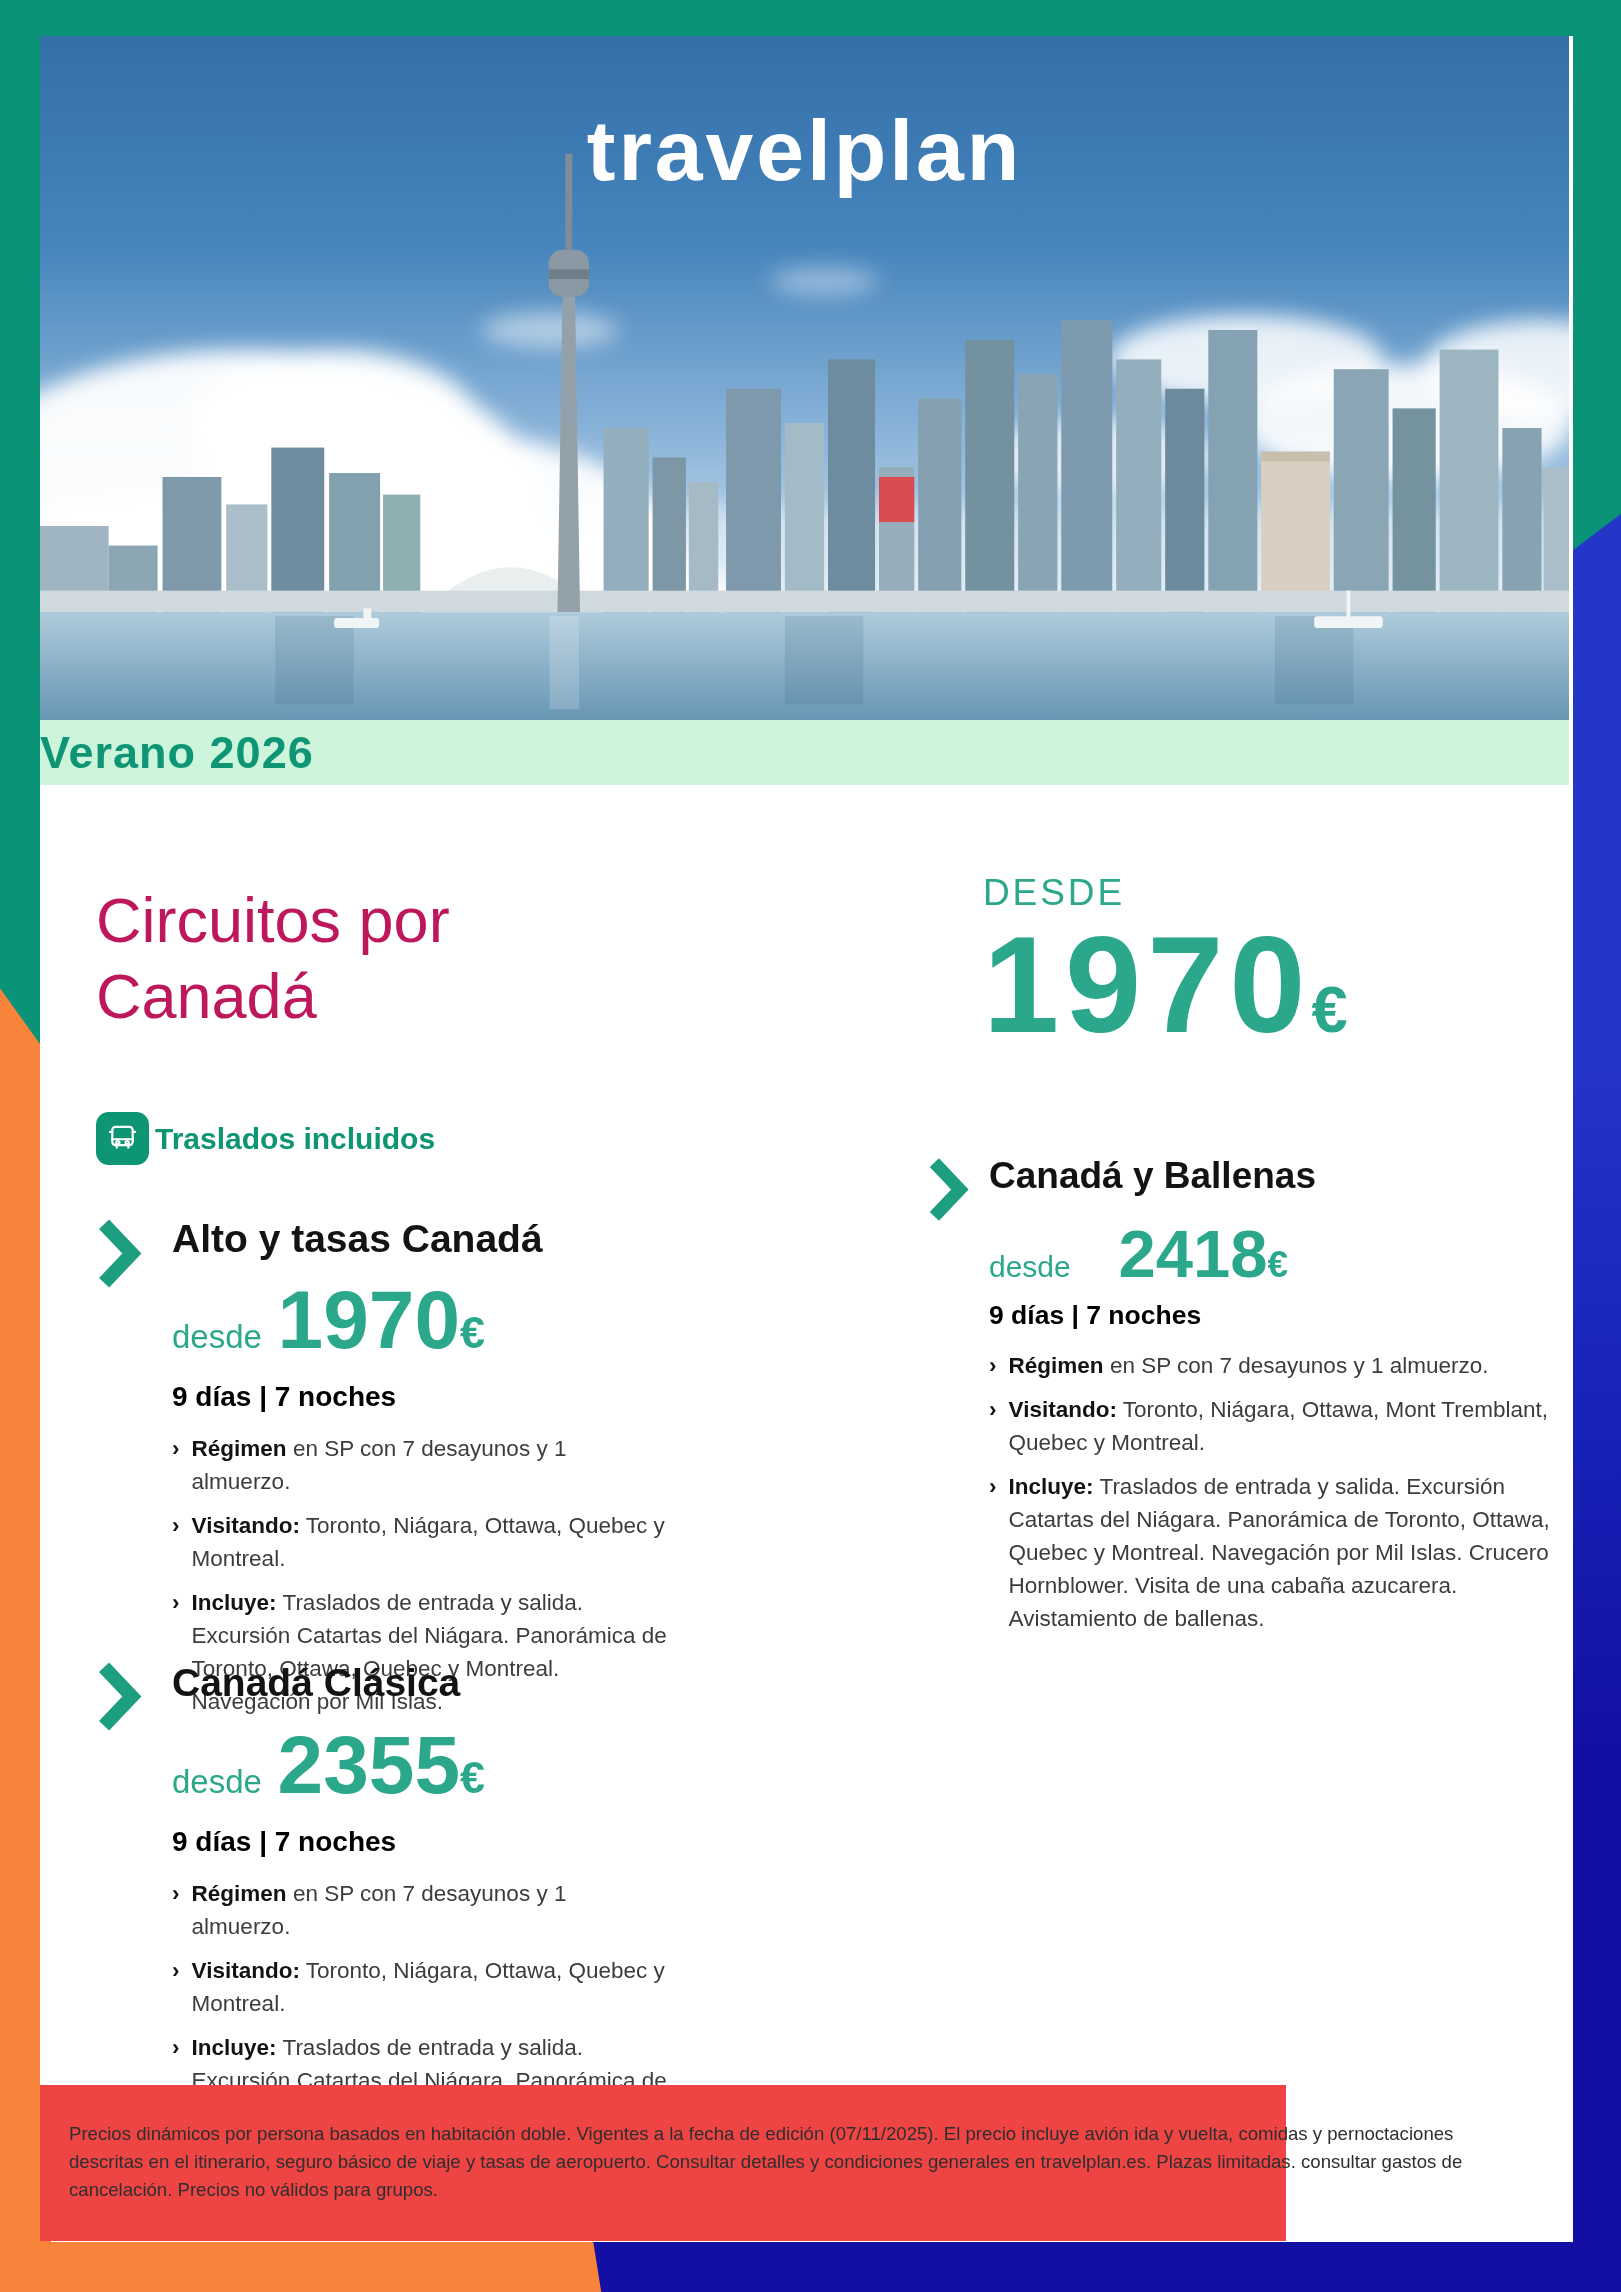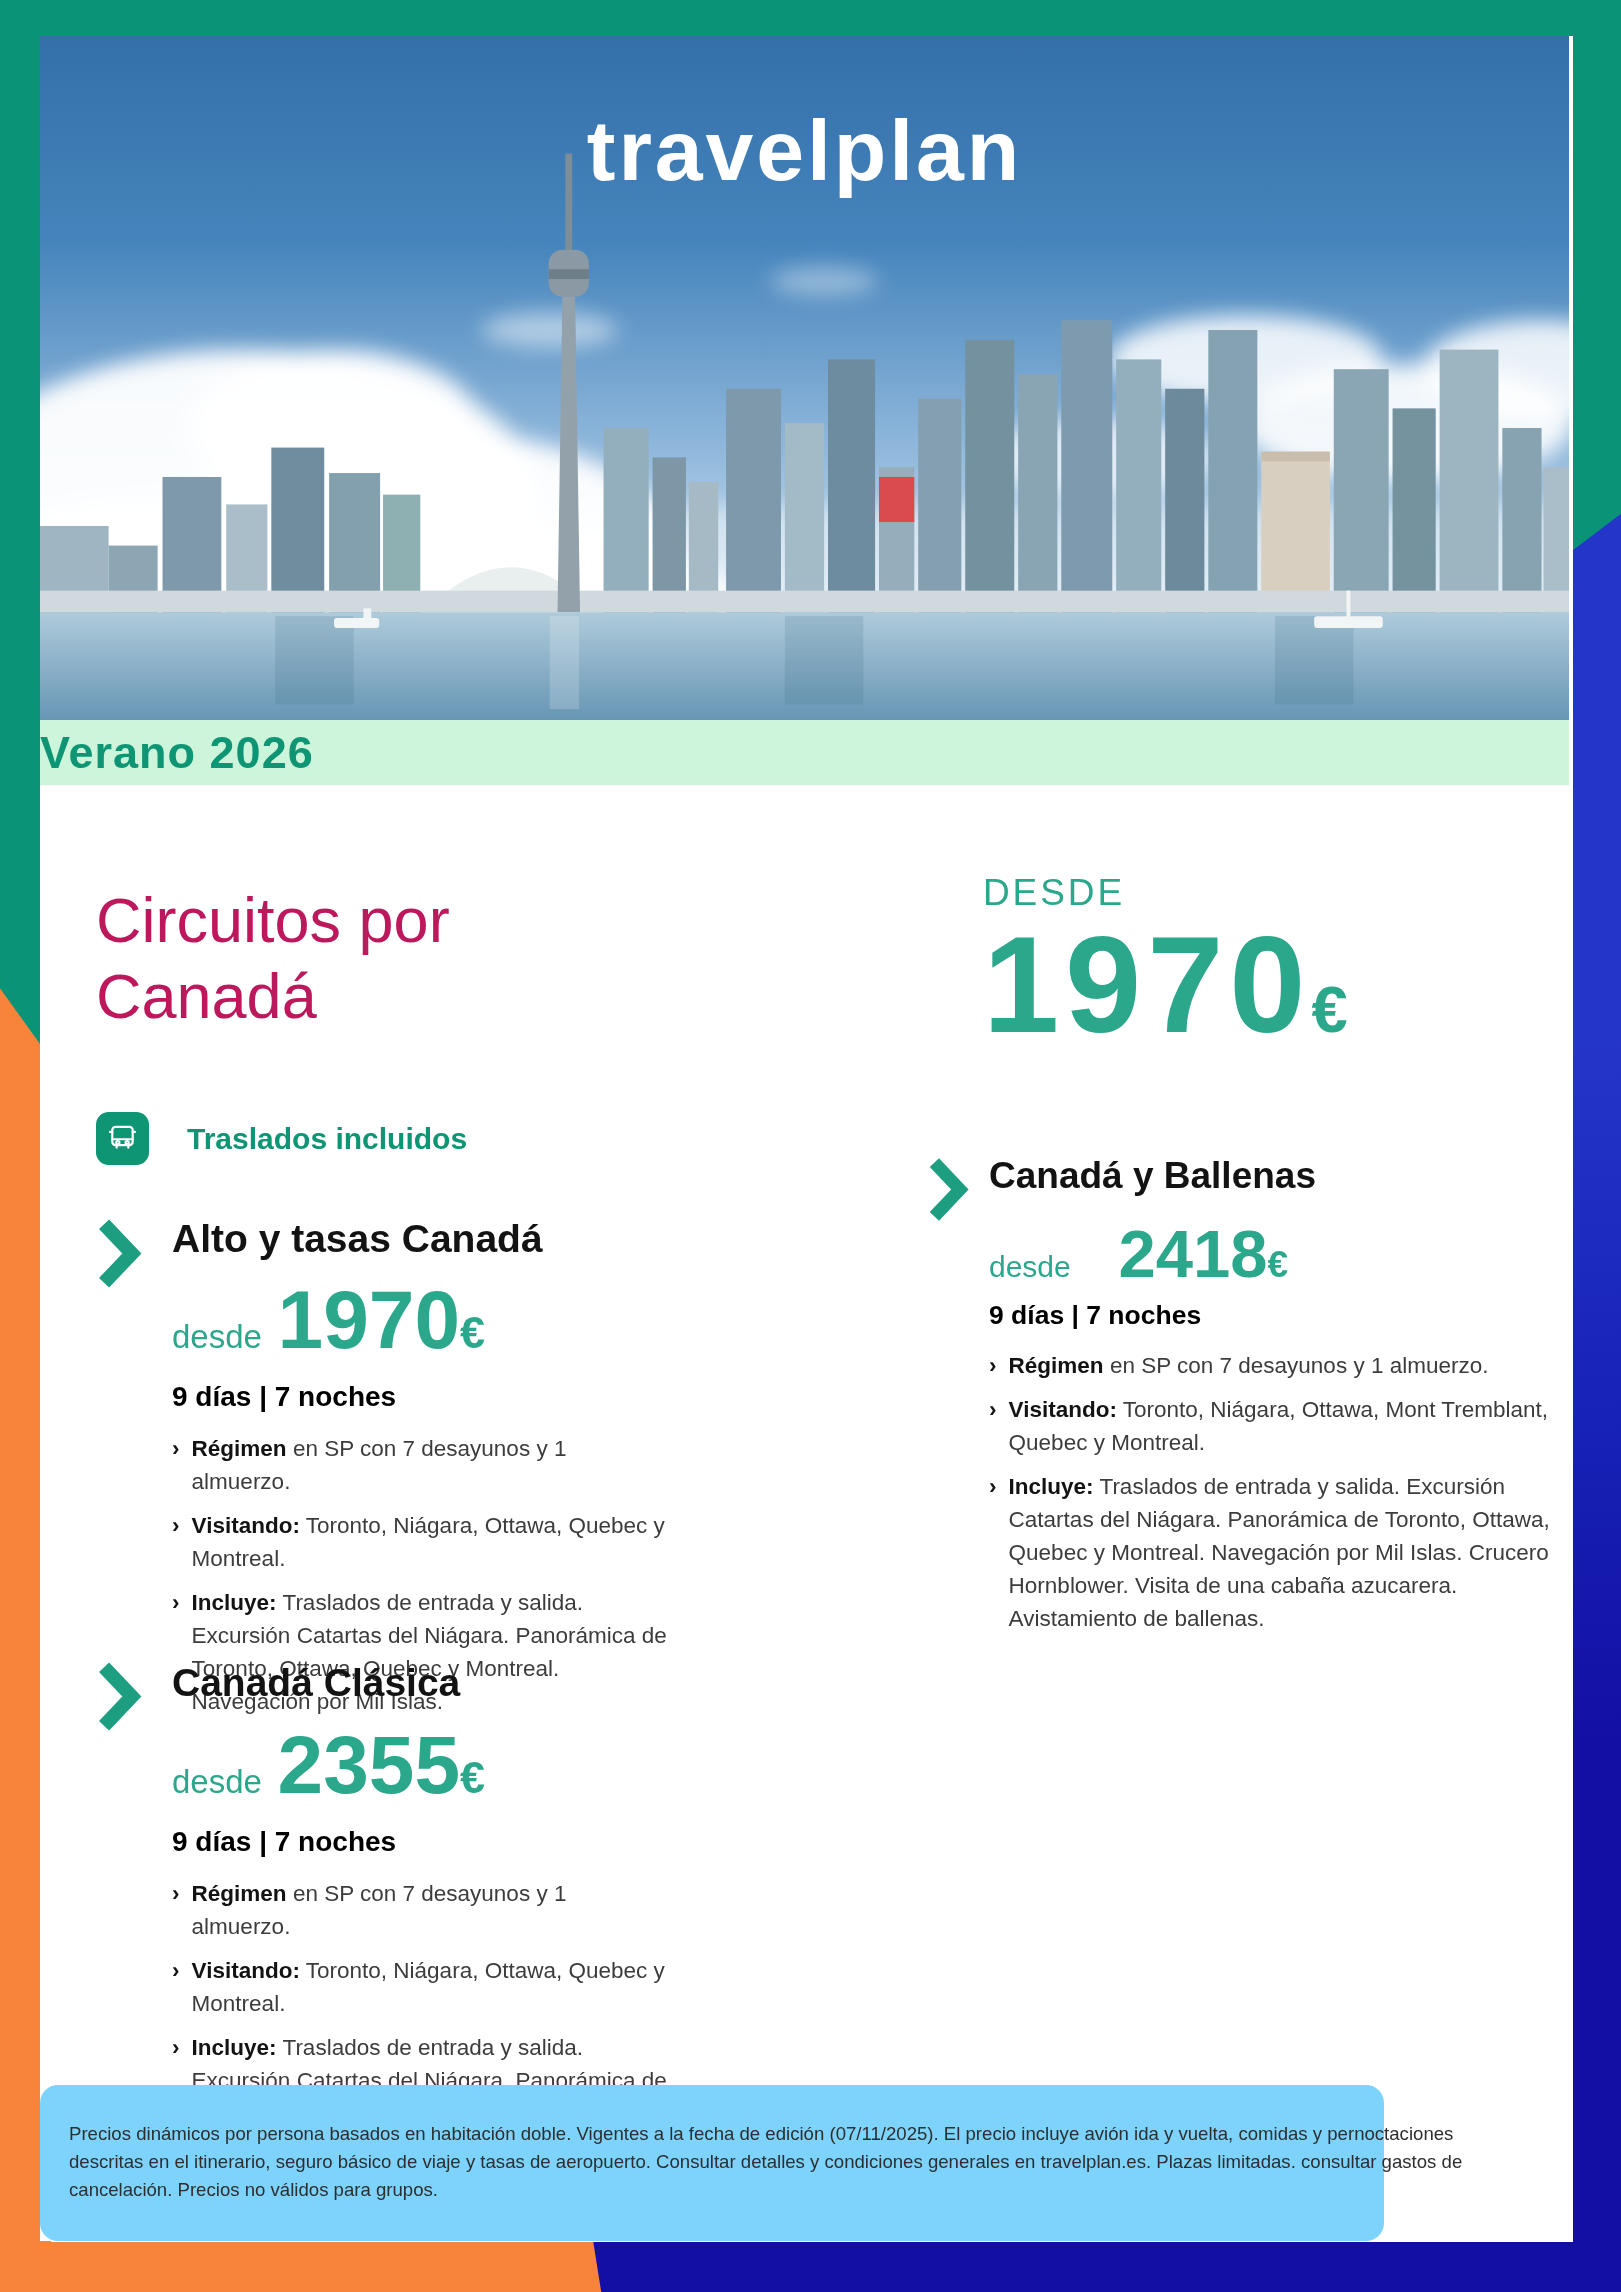--- a/index.html
+++ b/index.html
@@ -27,21 +27,21 @@
   .photo svg{display:block;width:1529px;height:684px;}
   .logo{position:absolute;left:0;top:65px;width:100%;text-align:center;
         color:#ffffff;font-weight:bold;font-size:86px;letter-spacing:2.9px;}
 
   
   .season-band{position:absolute;left:0;top:684px;width:1529px;height:65px;background:#CDF5DC;
         display:flex;align-items:center;justify-content:flex-start;
         color:#0E9574;font-size:45px;font-weight:bold;letter-spacing:1px;}
   .page-title{position:absolute;left:56px;top:846px;width:588px;
         font-size:63px;line-height:76px;font-weight:normal;color:#be185d;}
-  .badge{position:absolute;left:56px;top:1076px;display:flex;align-items:center;gap:38px;justify-content:space-between;}
+  .badge{position:absolute;left:56px;top:1076px;display:flex;align-items:center;gap:6px;justify-content:space-between;}
   .badge-icon{width:53px;height:53px;border-radius:12.7px;background:#0E9574;
         display:flex;align-items:center;justify-content:center;}
   .badge-label{font-size:30px;font-weight:bold;color:#0E9574;}
 
   .chev{position:absolute;width:47px;height:71px;}
   .sec-title{position:absolute;font-weight:bold;color:#131313;}
   .price-row{position:absolute;display:flex;align-items:baseline;}
   .price-desde{font-size:33px;color:#2BA78B;margin-right:15.7px;}
   .price-num{font-weight:bold;color:#2BA78B;line-height:1;}
   .price-eur{font-weight:bold;color:#2BA78B;}
@@ -51,22 +51,22 @@
   .bullet{display:flex;font-size:22.5px;line-height:33px;color:#3C3C3C;}
   .bullet .mk{flex:0 0 19.6px;font-weight:bold;color:#131313;}
   .bullet .bl{font-weight:bold;color:#131313;}
 
   .hero-desde{position:absolute;left:943px;top:836px;font-size:37px;letter-spacing:2.9px;color:#2BA78B;}
   .hero-price{position:absolute;left:943px;top:880px;display:flex;align-items:baseline;}
   .hero-price .n{font-size:137px;letter-spacing:5.9px;font-weight:bold;color:#2BA78B;line-height:1;}
   .hero-price .e{font-size:65px;font-weight:bold;color:#2BA78B;}
 
   
-  .footer-band{position:absolute;left:0;top:2049px;width:1344px;height:156px;background:#7dd3fc;
-        box-sizing:border-box;padding:35px 35px 0 29px;border-radius:18px;}
+  .footer-band{position:absolute;left:0;top:2049px;width:1246px;height:156px;background:#ef4444;
+        box-sizing:border-box;padding:35px 35px 0 29px;}
   .footer-band p{margin:0;width:1431px;font-size:18.6px;line-height:28px;color:#2E2E2E;}
 </style>
 </head>
 <body>
 
 <div class="page">
 
   <div class="strip-left-base"></div>
   <div class="strip-left-green"></div>
   <div class="strip-right-base"></div>

